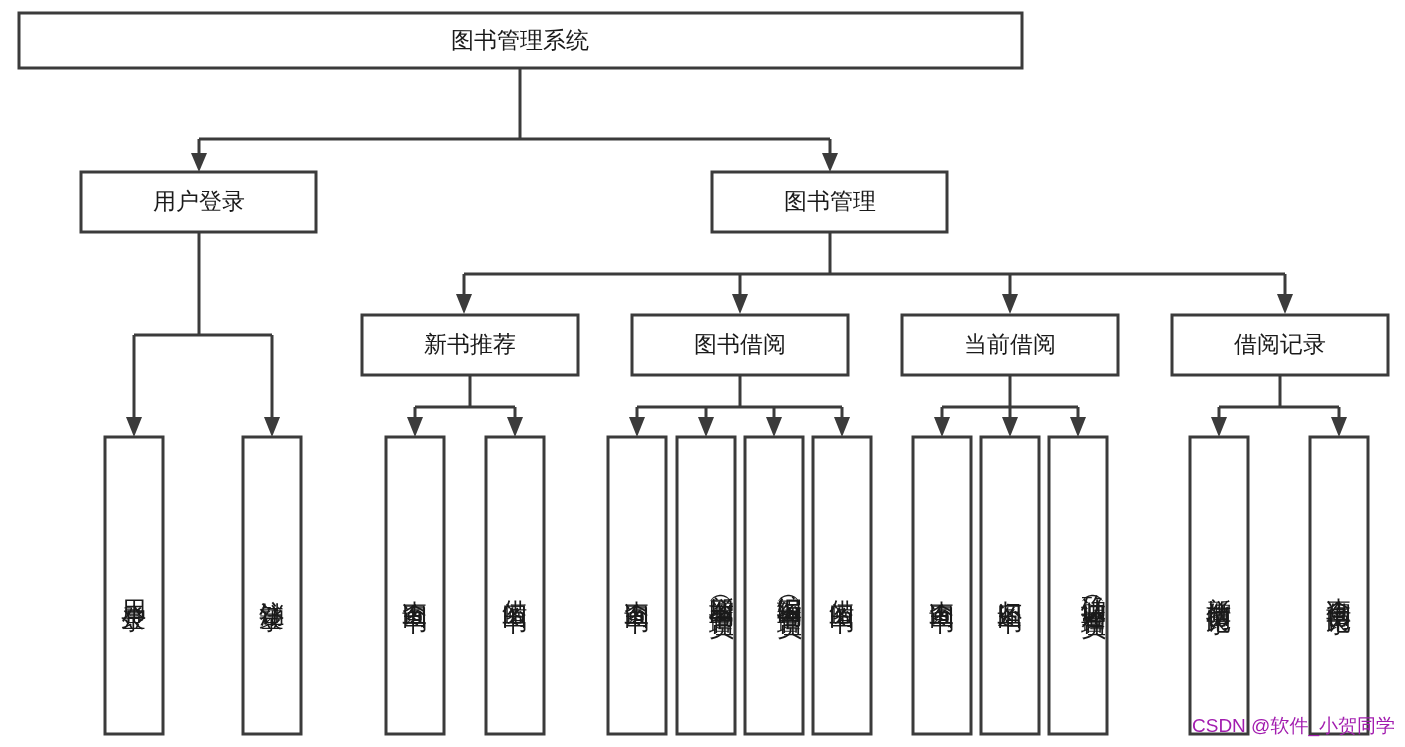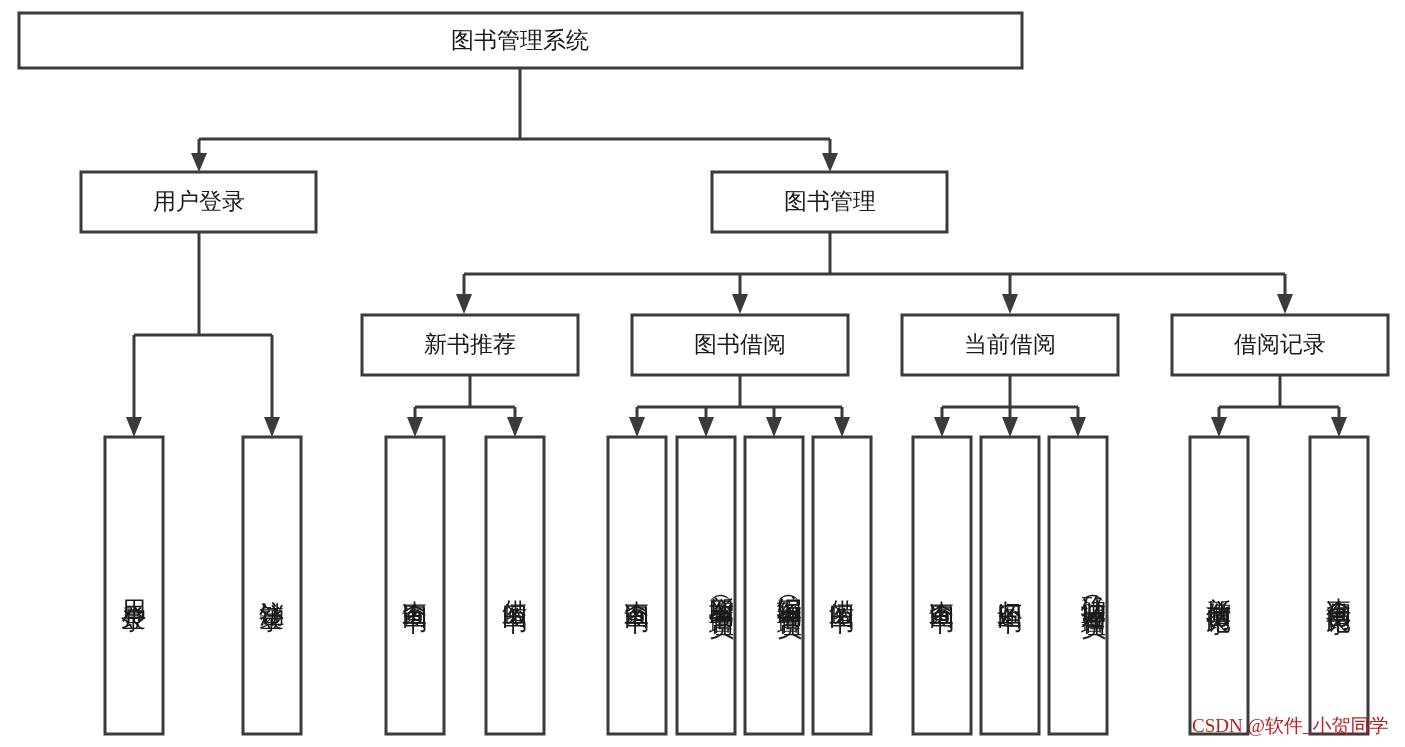--- a/index.html
+++ b/index.html
@@ -63,23 +63,23 @@
     pointer-events: none;
     user-select: none;
   }
   .leaf-label.centered {
     align-items: center;
   }
   .watermark {
     position: absolute;
     left: 1192px;
     top: 713px;
-    font-family: Liberation Serif, serif;
+    font-family: Liberation Sans, sans-serif;
     font-size: 19px;
-    color: #b91c1c;
+    color: #a21caf;
     white-space: nowrap;
     user-select: none;
   }
 </style>
 </head>
 <body>
 
 <div id="diagram-root">
 
   <svg id="flow" viewBox="0 0 1405 747" xmlns="http://www.w3.org/2000/svg">

